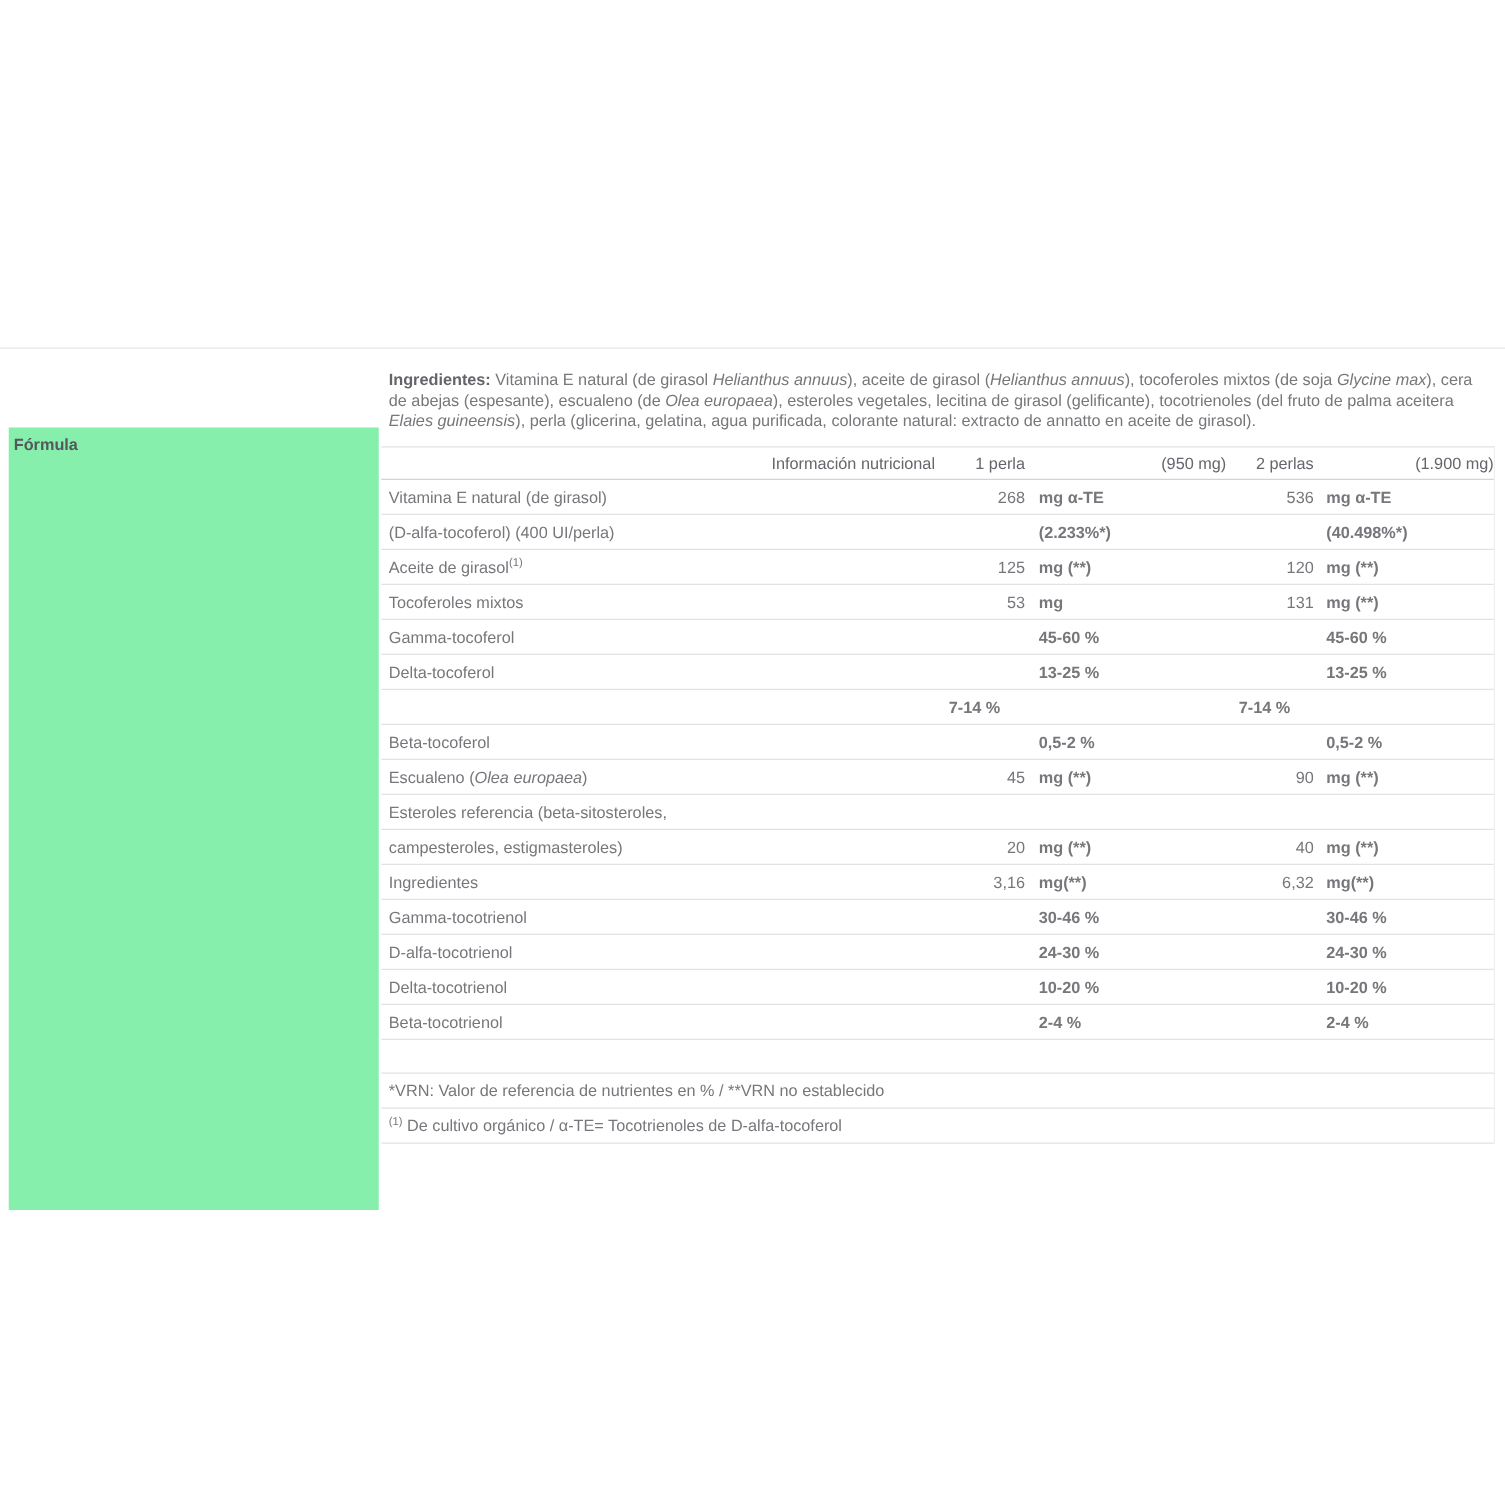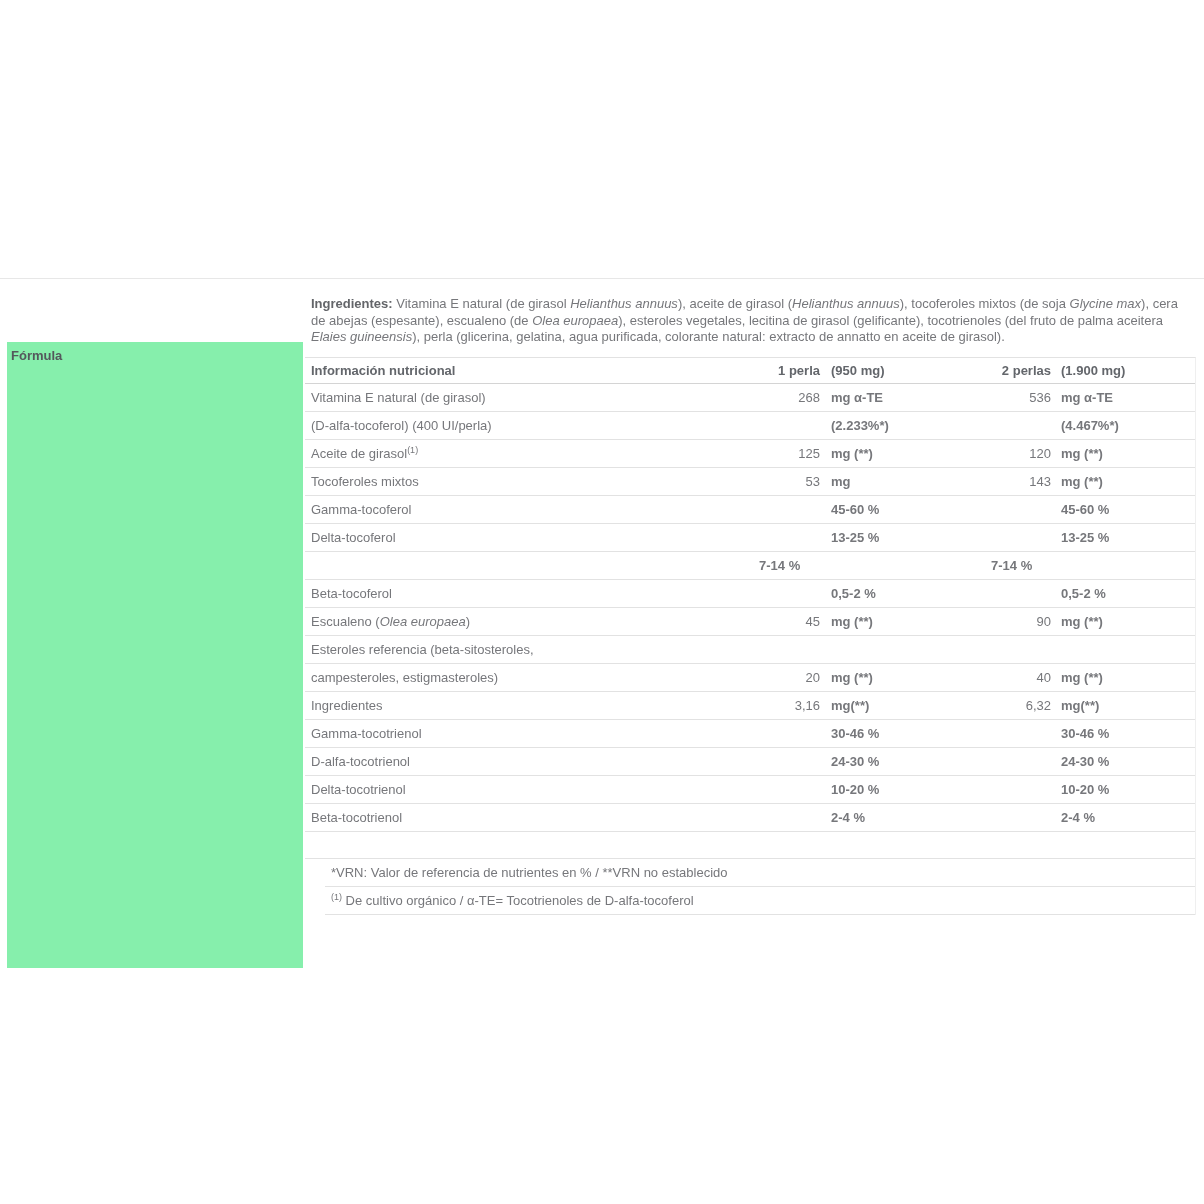--- a/index.html
+++ b/index.html
@@ -51,23 +51,23 @@
     border-right: 1px solid #efefef;
   }
   .row {
     display: grid;
     grid-template-columns: 1fr 72px 161px 70px 144px;
     align-items: center;
     height: 28px;
     border-bottom: 1px solid #e2e2e2;
   }
   .row.header { height: 26px; border-bottom-color: #d4d4d4; }
-  .row.header .c { font-weight: bold; color: #63666b; }
+  .row.header .c { font-weight: normal; color: #63666b; text-align: right; }
   .row.empty { height: 27px; }
-  .row.note { grid-template-columns: 1fr; margin-left: 20px; }
+  .row.note { grid-template-columns: 1fr; }
   .c { white-space: nowrap; overflow: visible; }
   .c.label { padding-left: 6px; }
   .c.v { text-align: right; }
   .c.u { padding-left: 11px; font-weight: bold; }
   .c.u2 { padding-left: 10px; }
   .c .i { font-style: italic; }
   sup { font-size: 9px; vertical-align: super; line-height: 0; }
 </style>
 </head>
 <body>
@@ -95,34 +95,34 @@
           <div class="c v">268</div>
           <div class="c u">mg α-TE</div>
           <div class="c v">536</div>
           <div class="c u u2">mg α-TE</div>
         </div>
         <div class="row">
           <div class="c label"><span>(D-alfa-tocoferol) (400 UI/perla)</span></div>
           <div class="c v"></div>
           <div class="c u">(2.233%*)</div>
           <div class="c v"></div>
-          <div class="c u u2">(4.467%*)</div>
+          <div class="c u u2">(40.498%*)</div>
         </div>
         <div class="row">
           <div class="c label"><span>Aceite de girasol</span><sup>(1)</sup></div>
           <div class="c v">125</div>
           <div class="c u">mg (**)</div>
           <div class="c v">120</div>
           <div class="c u u2">mg (**)</div>
         </div>
         <div class="row">
           <div class="c label"><span>Tocoferoles mixtos</span></div>
           <div class="c v">53</div>
           <div class="c u">mg</div>
-          <div class="c v">143</div>
+          <div class="c v">131</div>
           <div class="c u u2">mg (**)</div>
         </div>
         <div class="row">
           <div class="c label"><span>Gamma-tocoferol</span></div>
           <div class="c v"></div>
           <div class="c u">45-60 %</div>
           <div class="c v"></div>
           <div class="c u u2">45-60 %</div>
         </div>
         <div class="row">

